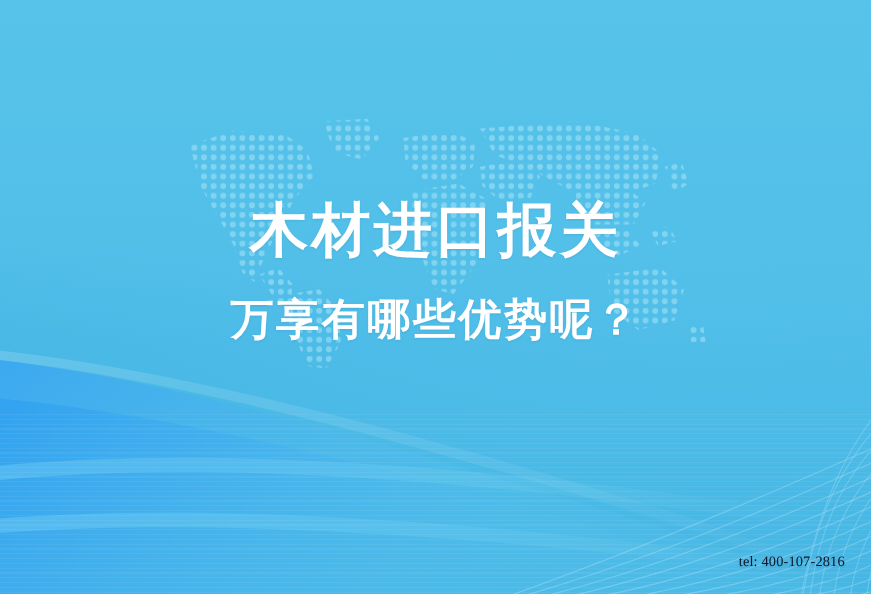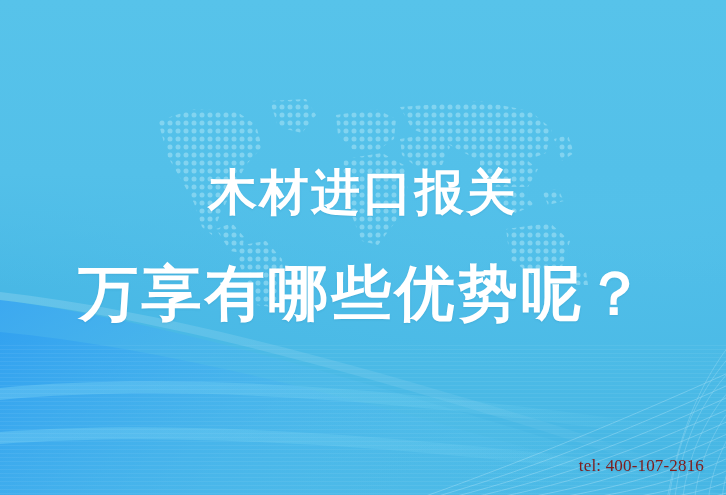--- a/index.html
+++ b/index.html
@@ -81,28 +81,28 @@
     font-family:"Liberation Sans","DejaVu Sans",sans-serif;
   }
   .headline .line{
     display:block;
     font-weight:700;
     letter-spacing:.055em;
     line-height:1.0;
     text-shadow:0 1px 2px rgba(26,120,165,.18);
   }
   .headline .line1{font-size:49px;}
-  .headline .line2{font-size:60px;margin-top:47px;}
+  .headline .line2{font-size:36px;margin-top:31px;}
 
   
   .tel{
     position:absolute;
     right:22px; bottom:19px;
-    color:#7f1d1d;
-    font-size:17px;
+    color:#0f172a;
+    font-size:12px;
     letter-spacing:.01em;
     font-family:"Liberation Serif","DejaVu Serif",serif;
     text-shadow:0 1px 2px rgba(20,110,155,.25);
     white-space:nowrap;
   }
 </style>
 </head>
 <body>
 
 <div id="banner">

